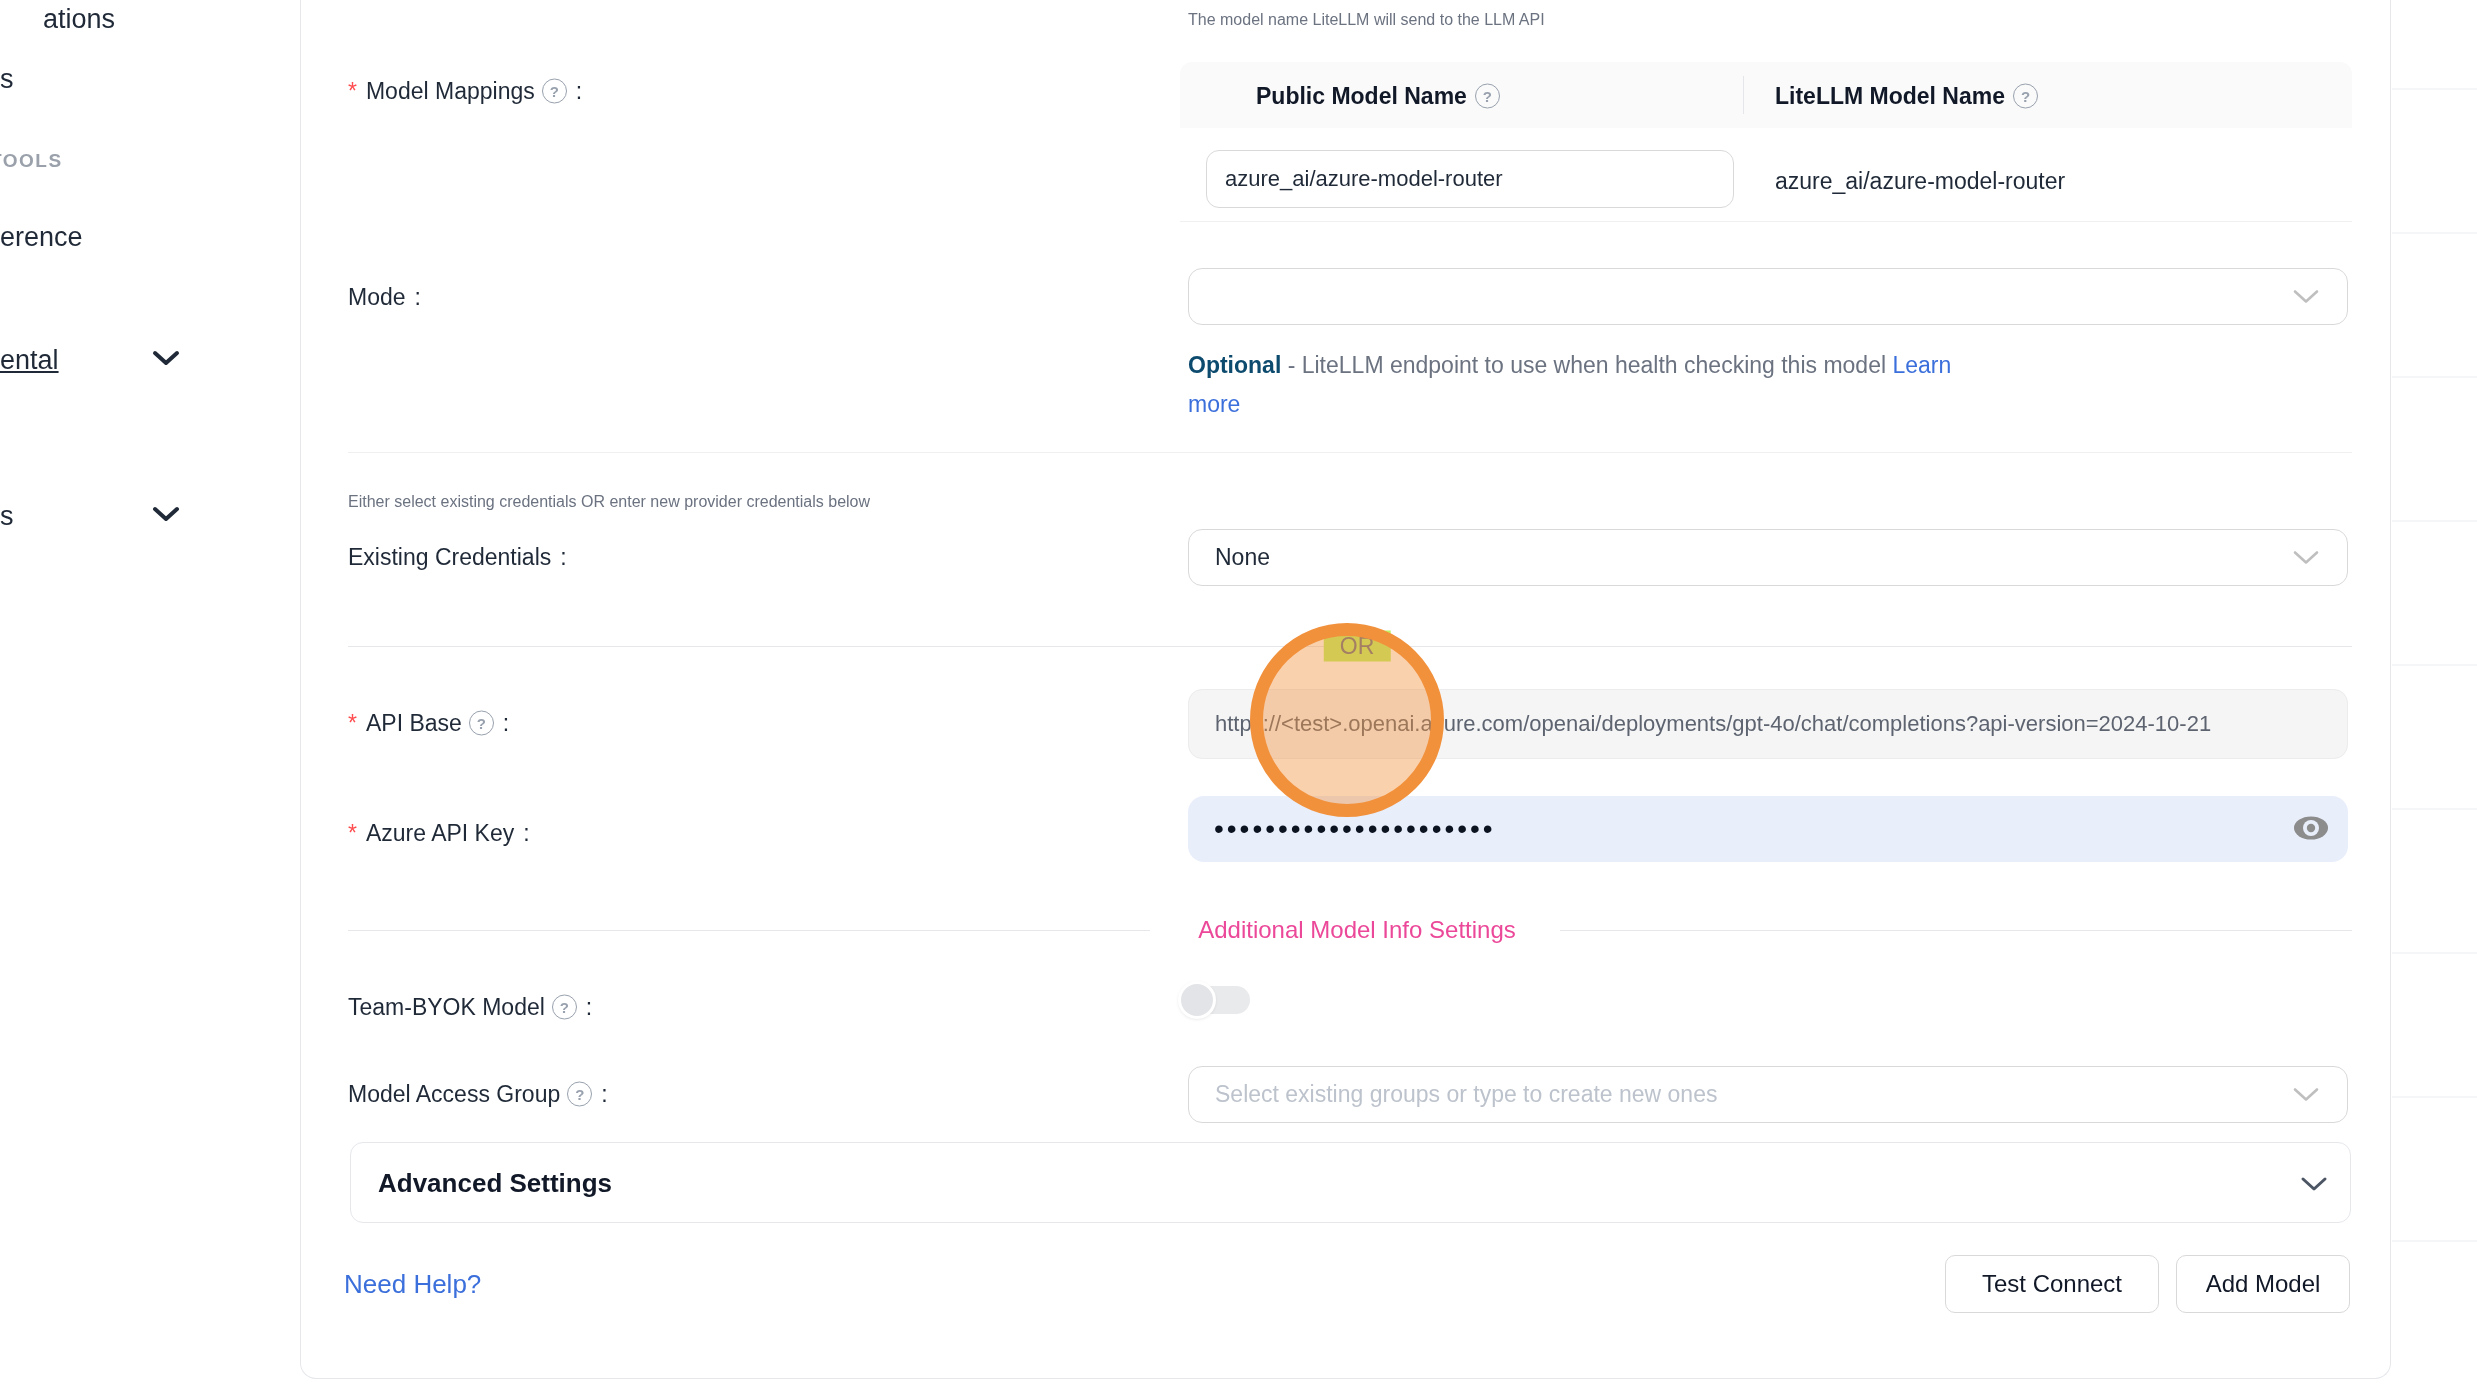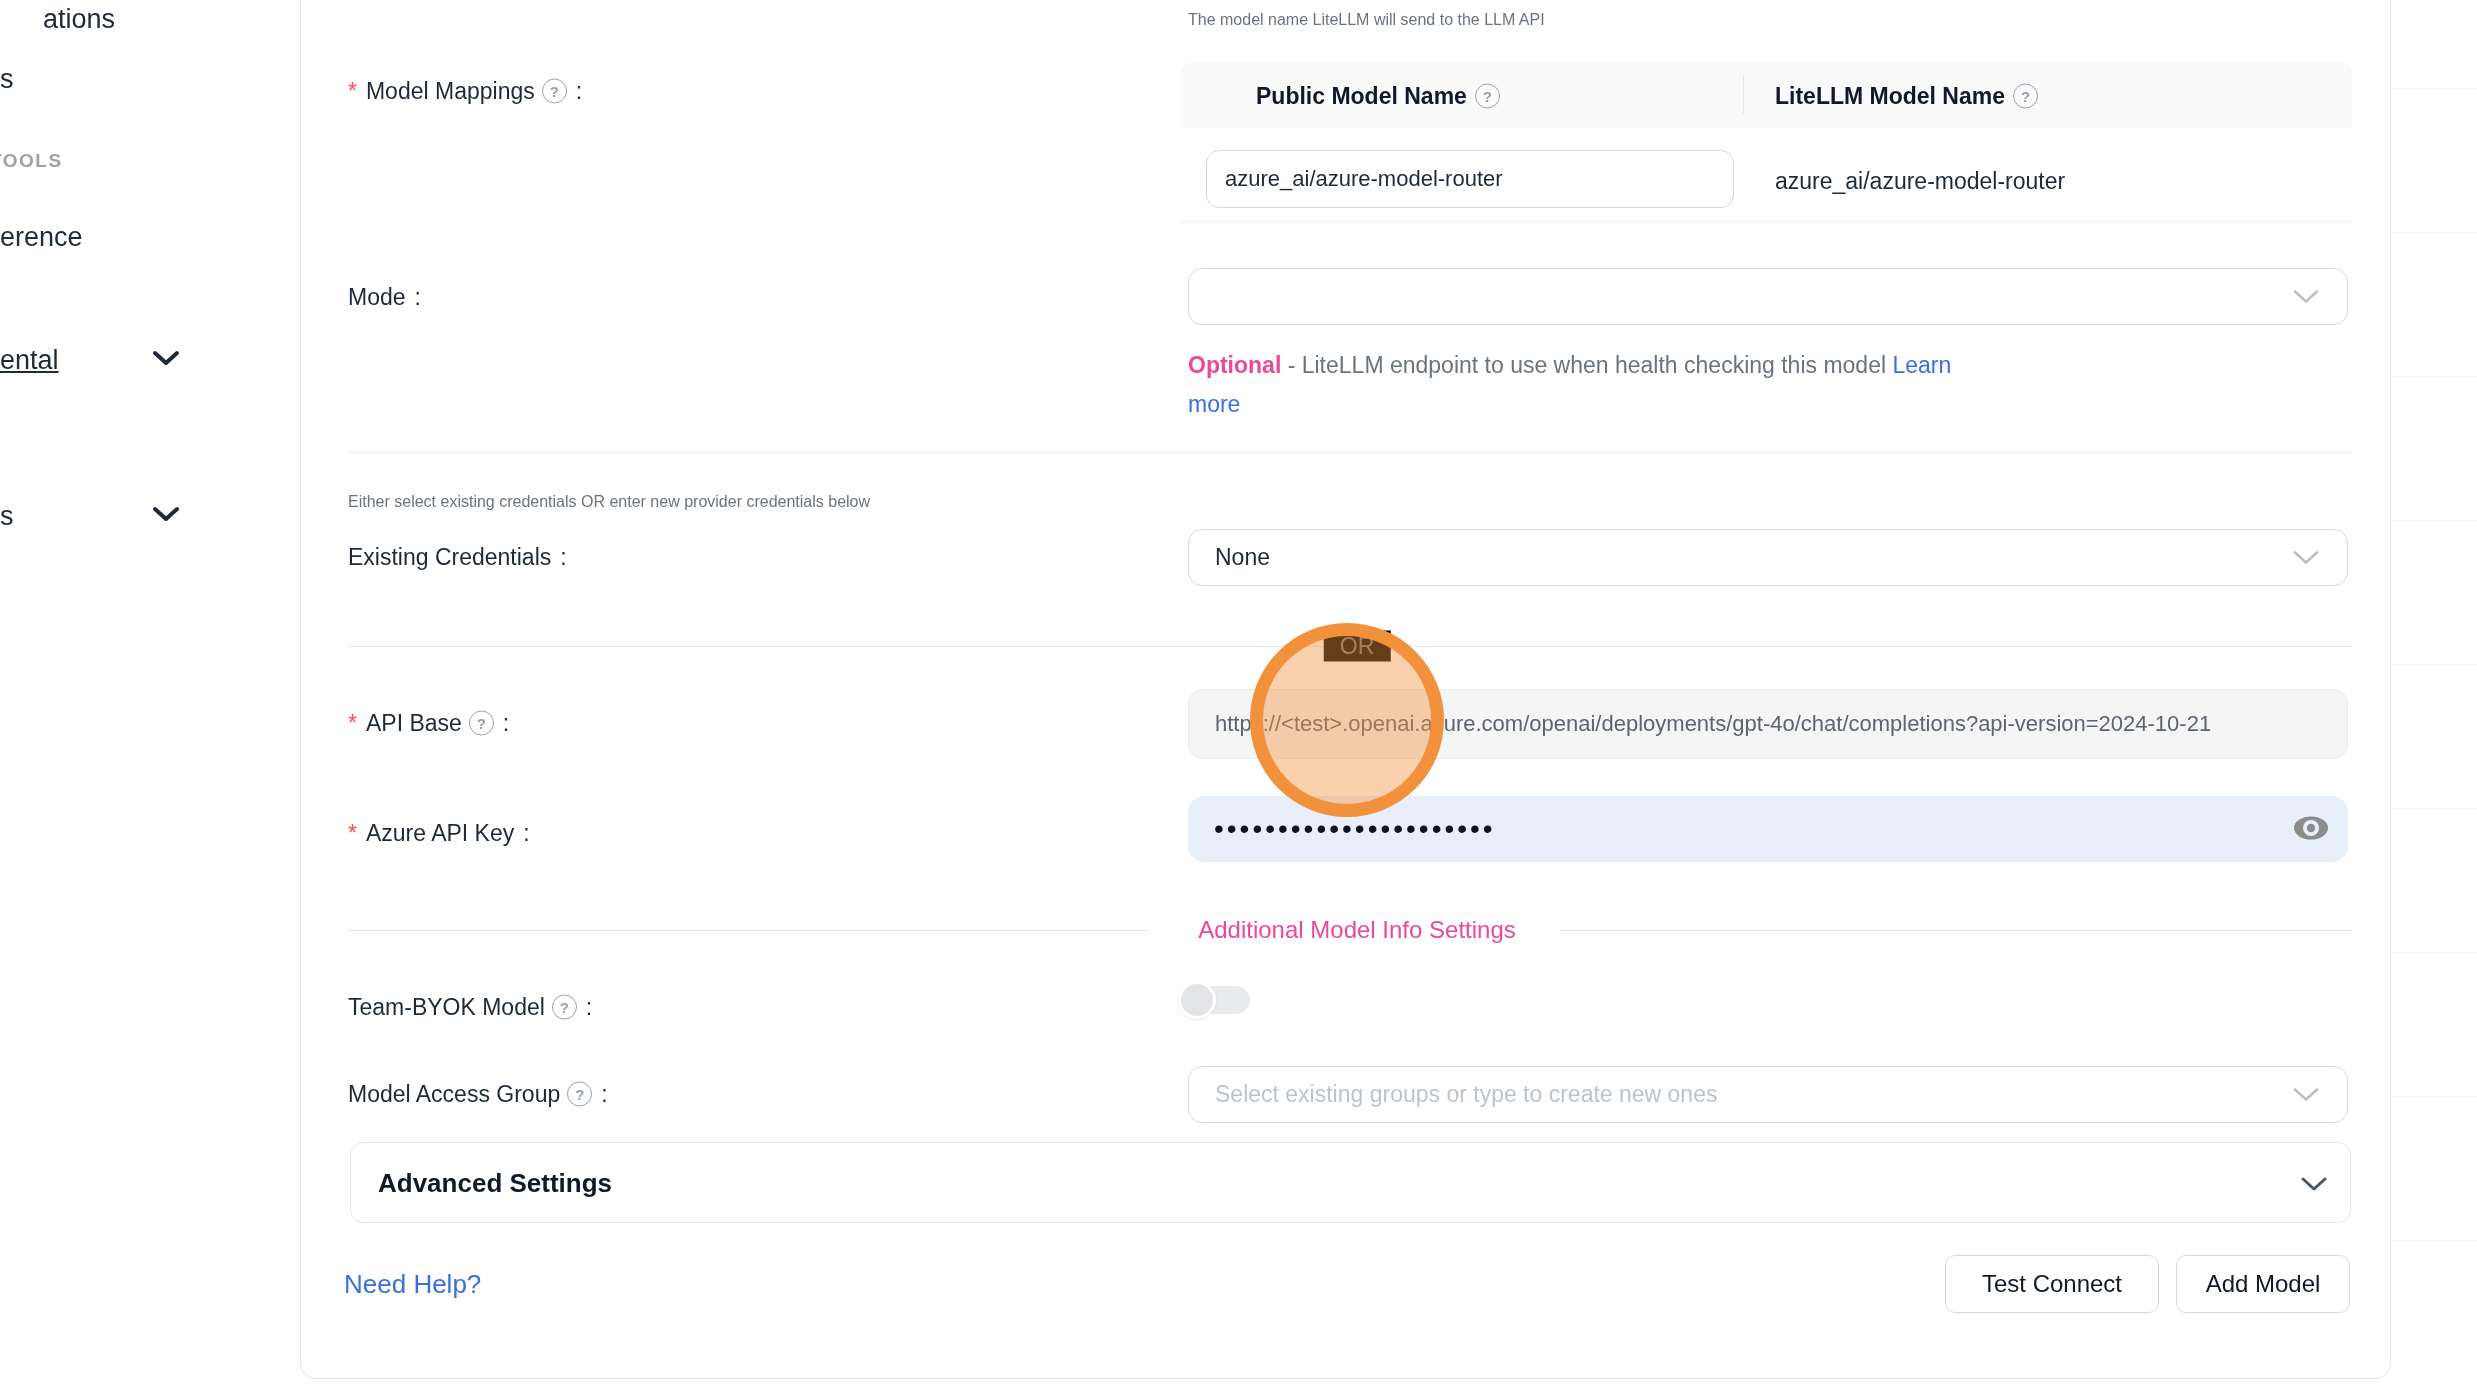--- a/index.html
+++ b/index.html
@@ -46,21 +46,21 @@
   .select-box{
     box-sizing:border-box;border:1px solid #d9d9d9;border-radius:14px;background:#fff;
     display:flex;align-items:center;padding:0 26px;font-size:23px;color:#1f2937;
   }
   .select-box .chev{position:absolute;right:28px;top:50%;transform:translateY(-50%);}
   .placeholder{color:#bdc3cc;}
   .divider-line{height:1px;background:#f0f0f0;}
   .or-line{left:348px;top:646px;width:2004px;height:1px;background:#e5e7eb;}
   .or-label{
     left:1357px;top:646px;transform:translate(-50%,-50%);
-    background:#000000;padding:2px 16px;font-size:23px;color:#6b7280;
+    background:#bef264;padding:2px 16px;font-size:23px;color:#6b7280;
   }
   .section-divider-text{font-size:24px;color:#ec4899;white-space:nowrap;}
   
   .hl-circle{
     left:1250px;top:623px;width:194px;height:194px;border-radius:50%;
     border:13px solid #f2913c;background:rgba(243,146,60,0.42);
     box-sizing:border-box;z-index:40;pointer-events:none;
   }
   
   .api-base-input{
@@ -93,21 +93,21 @@
   .adv-title{font-size:26px;font-weight:700;color:#111827;}
   
   .link{color:#3b6fdb;}
   .need-help{left:344px;top:1283px;font-size:26px;}
   .btn{
     box-sizing:border-box;height:58px;border:1px solid #d9d9d9;border-radius:10px;
     background:#ffffff;display:flex;align-items:center;justify-content:center;
     font-size:24px;color:#111827;cursor:pointer;white-space:nowrap;
   }
   .opt-line{font-size:23px;color:#6b7280;white-space:nowrap;}
-  .opt-line b{color:#ec4899;}
+  .opt-line b{color:#0c4a6e;}
 </style>
 </head>
 <body>
 
 <div class="abs side-item" style="left:4px;top:4px;margin-left:39px;">ations</div>
 <div class="abs side-item" style="left:0px;top:64px;">s</div>
 <div class="abs side-section" style="left:-10px;top:150px;">TOOLS</div>
 <div class="abs side-item" style="left:0px;top:222px;">erence</div>
 <div class="abs side-item" style="left:0px;top:345px;text-decoration:underline;">ental</div>
 <span class="abs" style="left:152px;top:350px;">

